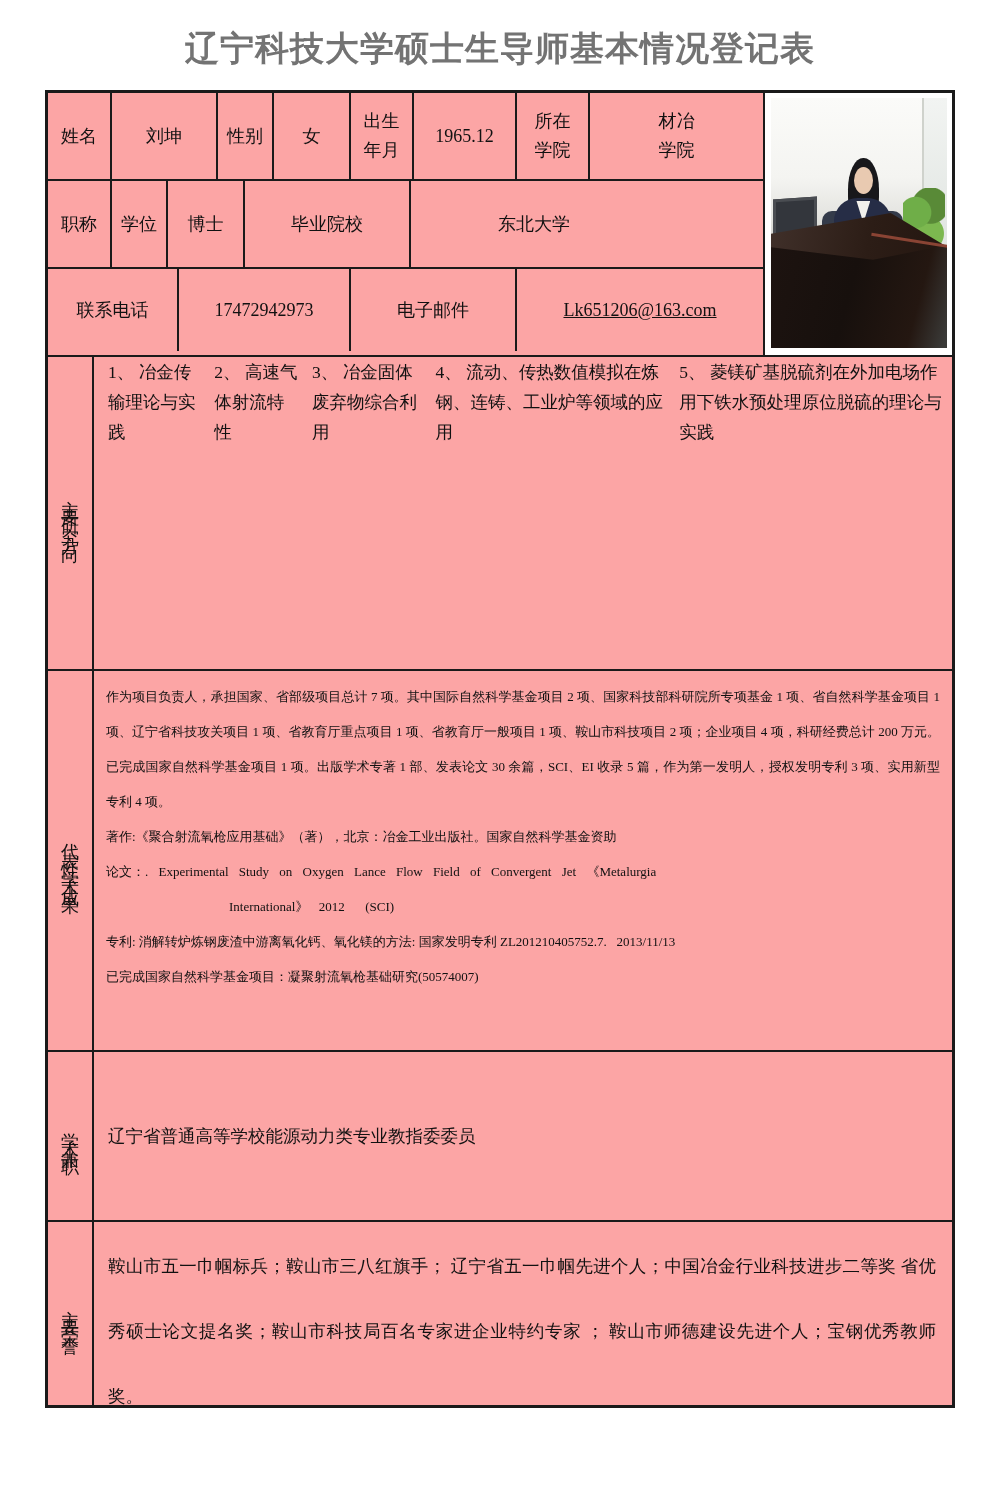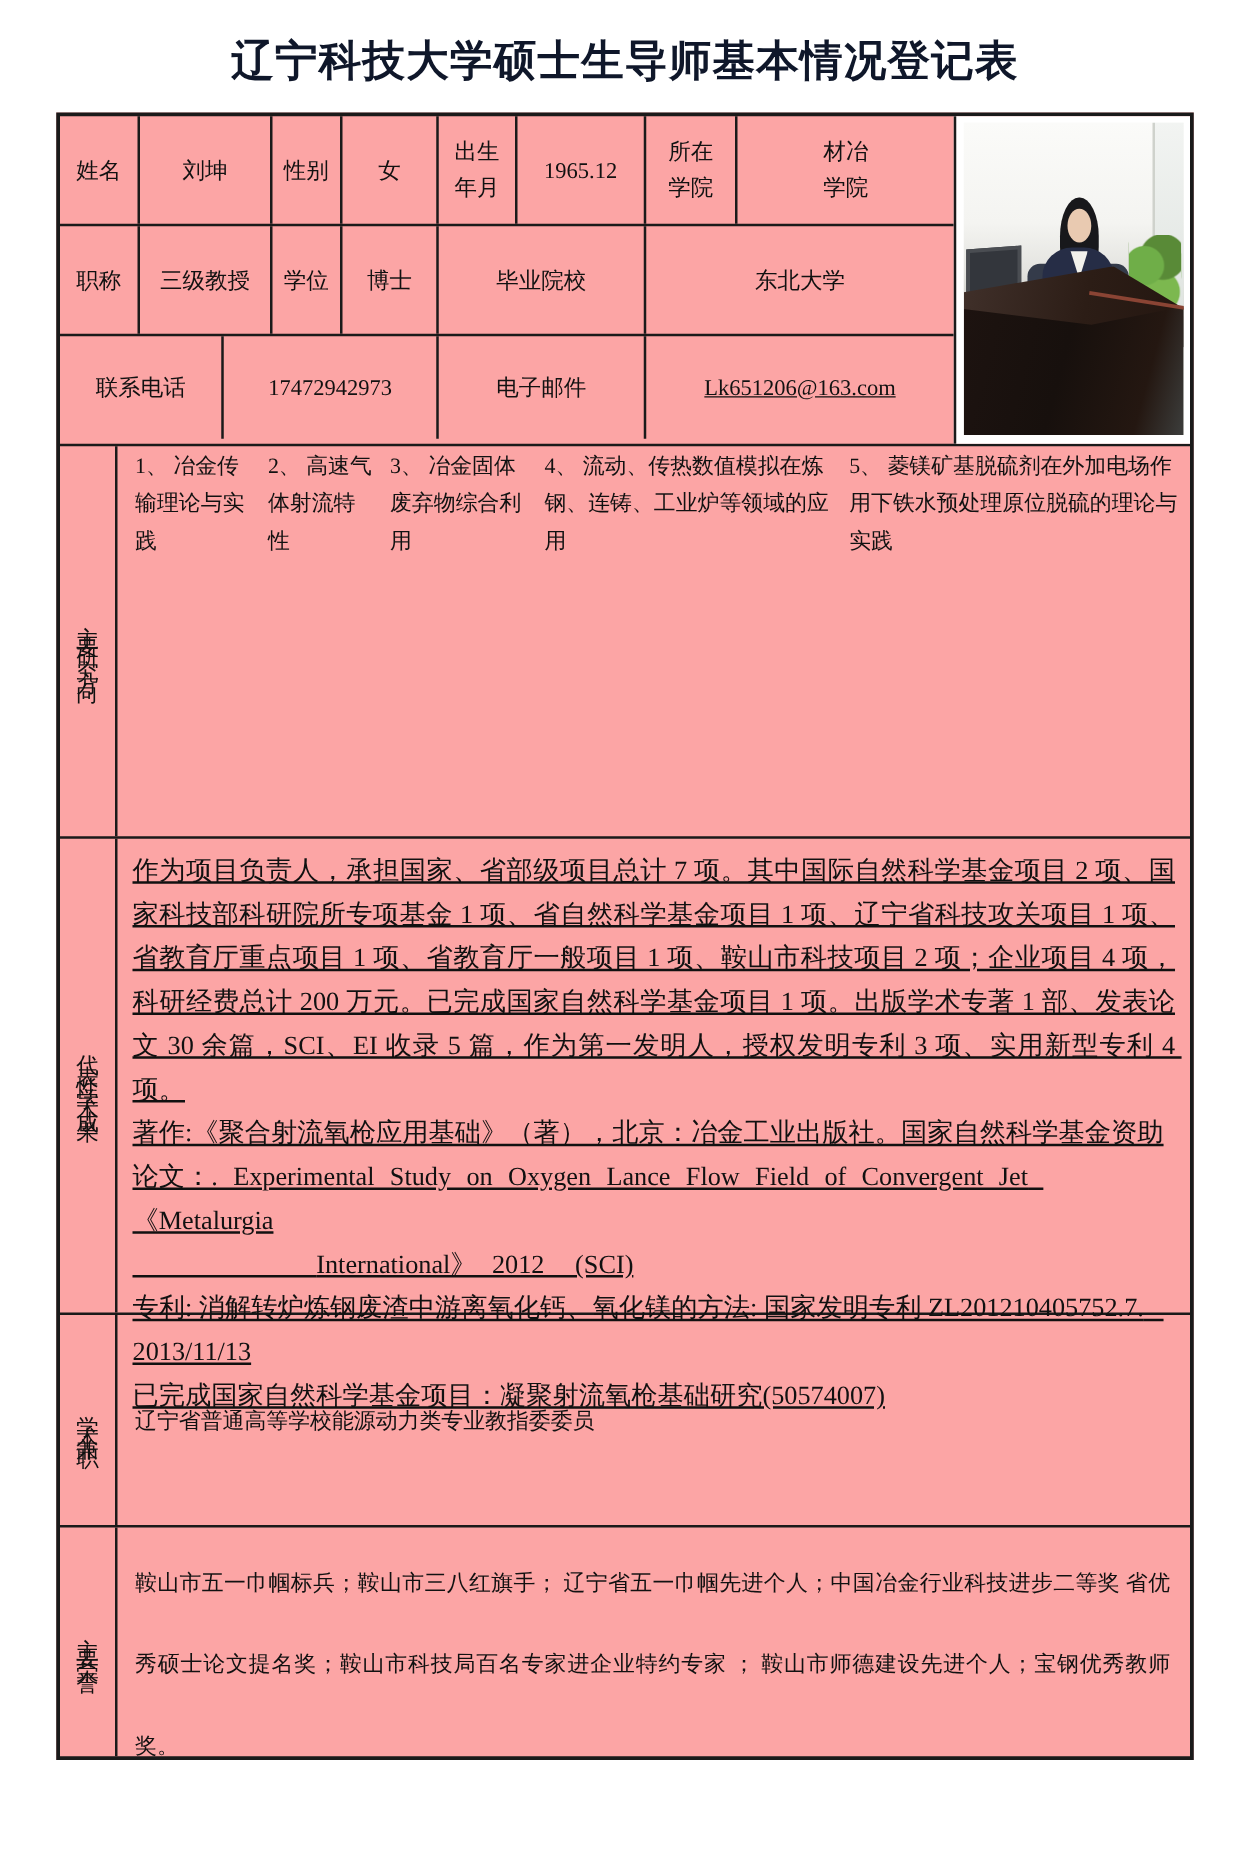--- a/index.html
+++ b/index.html
@@ -9,21 +9,21 @@
     color: #111111;
     position: relative;
   }
   .page-title {
     padding-top: 26px;
     height: 72px;
     text-align: center;
     font-size: 34px;
     font-weight: bold;
     letter-spacing: 1px;
-    color: #0f172a;
+    color: #737373;
   }
   .doc-table {
     margin: 18px 0 0 45px;
     width: 910px;
     border: 3px solid #1a1a1a;
     background: #fca5a5;
   }
   
   .top-block { display: flex; width: 100%; }
   .top-left { width: 715px; }
@@ -102,21 +102,21 @@
     writing-mode: vertical-lr; text-orientation: upright;
     letter-spacing: 0.5em; line-height: 46px;
   }
   .sec-content { flex: 1; }
   .sec-research { height: 314px; }
   .sec-research .sec-content {
     display: flex; flex-direction: row; justify-content: center;
     padding-left: 14px; gap: 14px; font-size: 17.5px; line-height: 30px;
   }
   .sec-achv { height: 381px; }
-  .sec-achv .sec-content { padding: 8px 12px 0 12px; font-size: 21px; text-decoration: underline; }
+  .sec-achv .sec-content { padding: 8px 12px 0 12px; font-size: 13px; }
   .sec-achv p { line-height: 35px; white-space: pre-wrap; }
   .sec-achv p:nth-of-type(1) { text-align: justify; }
   .sec-achv p:nth-of-type(3) { word-spacing: 7px; }
   .sec-posts { height: 170px; }
   .sec-posts .sec-content {
     display: flex; align-items: center; padding-left: 14px;
     font-size: 17.5px;
   }
   .sec-honors { height: 185px; }
   .sec-honors .sec-content {
@@ -141,21 +141,20 @@
         <div class="cell r1c5">出生
 年月</div>
         <div class="cell r1c6">1965.12</div>
         <div class="cell r1c7">所在
 学院</div>
         <div class="cell r1c8">材冶
 学院</div>
       </div>
       <div class="info-row row-2">
         <div class="cell r2c1">职称</div>
-        <div class="cell r2c2">三级教授</div>
         <div class="cell r2c3">学位</div>
         <div class="cell r2c4">博士</div>
         <div class="cell r2c5">毕业院校</div>
         <div class="cell r2c6">东北大学</div>
       </div>
       <div class="info-row row-3">
         <div class="cell r3c1">联系电话</div>
         <div class="cell r3c2">17472942973</div>
         <div class="cell r3c3">电子邮件</div>
         <div class="cell r3c4 u">Lk651206@163.com</div>

